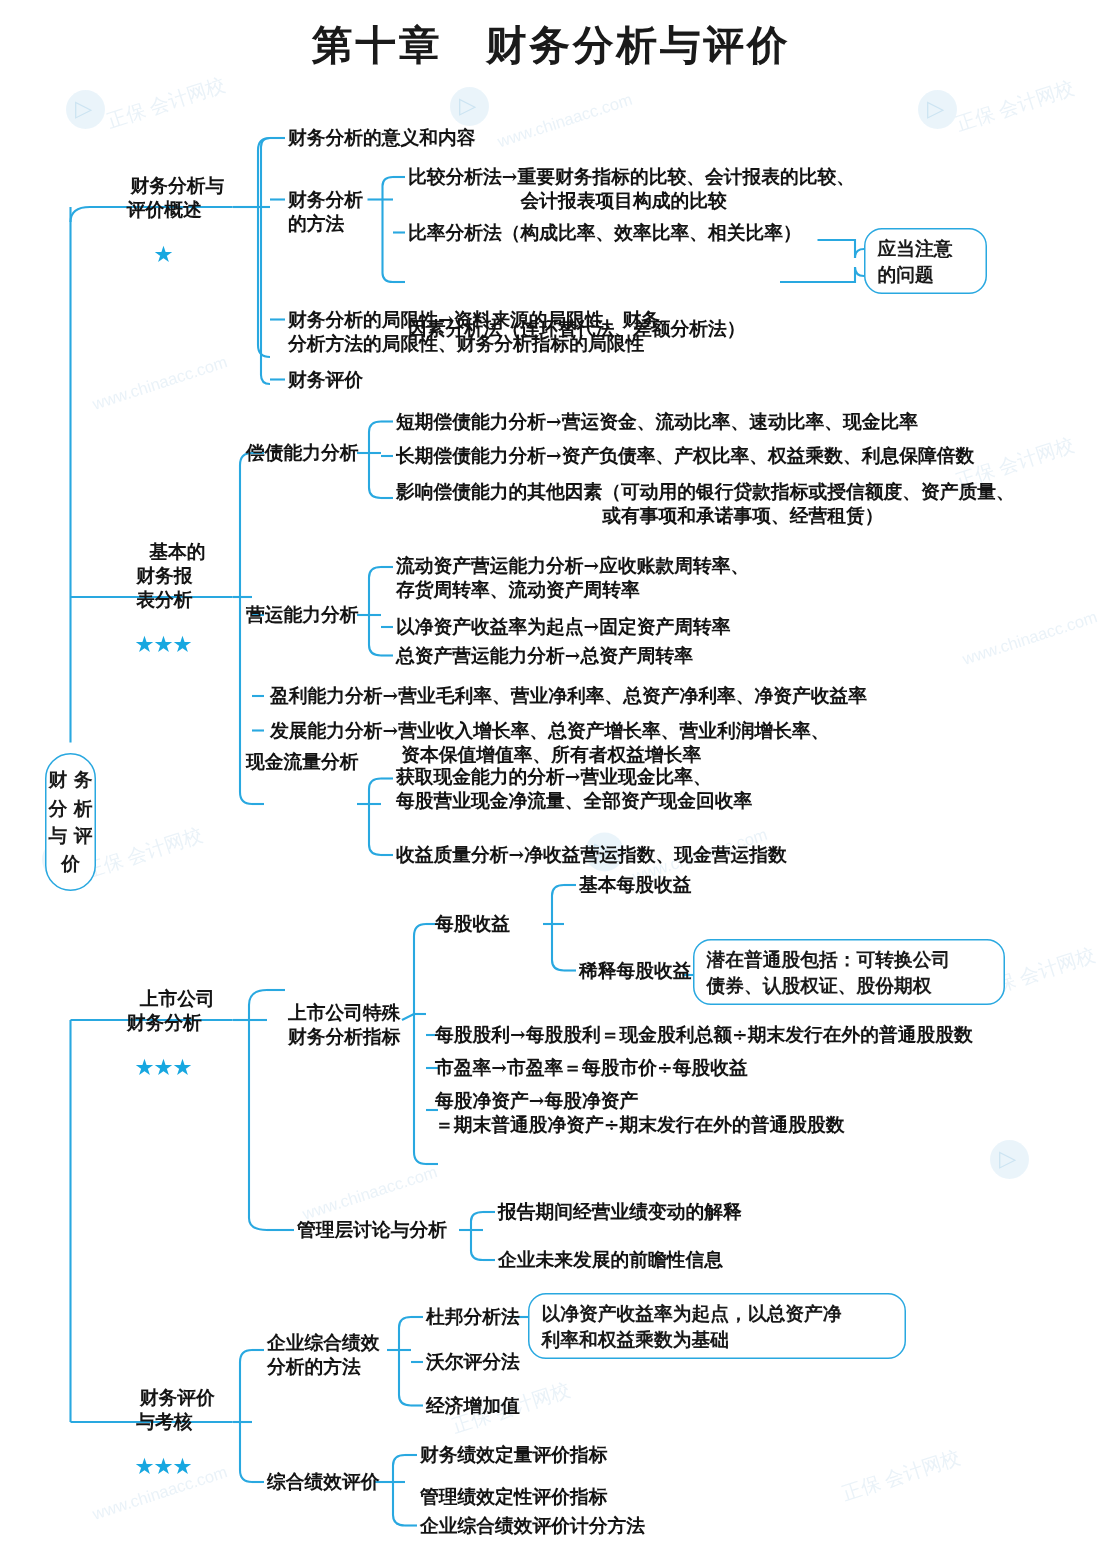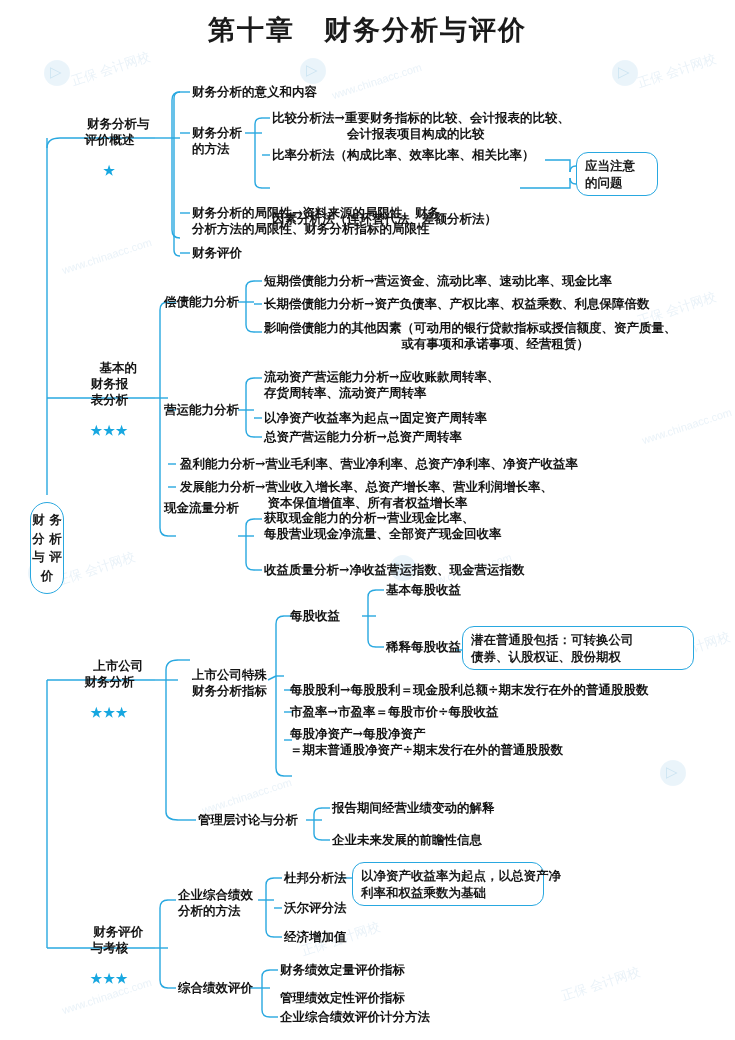--- a/index.html
+++ b/index.html
@@ -270,35 +270,35 @@
   <div class="node" style="left:164px;top:500px;">现金流量分析</div>
   <div class="node" style="left:264px;top:510px;">获取现金能力的分析→营业现金比率、
 每股营业现金净流量、全部资产现金回收率</div>
   <div class="node" style="left:264px;top:562px;">收益质量分析→净收益营运指数、现金营运指数</div>
 
   <div class="node" style="left:192px;top:667px;">上市公司特殊
 财务分析指标</div>
   <div class="node" style="left:290px;top:608px;">每股收益</div>
   <div class="node" style="left:386px;top:582px;">基本每股收益</div>
   <div class="node" style="left:386px;top:639px;">稀释每股收益</div>
-  <div class="box" style="left:462px;top:626px;width:232px;">潜在普通股包括：可转换公司
+  <div class="box" style="left:462px;top:626px;width:208px;">潜在普通股包括：可转换公司
 债券、认股权证、股份期权</div>
   <div class="node" style="left:290px;top:704px;">市盈率→市盈率＝每股市价÷每股收益</div>
   <div class="node" style="left:290px;top:682px;">每股股利→每股股利＝现金股利总额÷期末发行在外的普通股股数</div>
   <div class="node" style="left:290px;top:726px;">每股净资产→每股净资产
 ＝期末普通股净资产÷期末发行在外的普通股股数</div>
 
   <div class="node" style="left:198px;top:812px;">管理层讨论与分析</div>
   <div class="node" style="left:332px;top:800px;">报告期间经营业绩变动的解释</div>
   <div class="node" style="left:332px;top:832px;">企业未来发展的前瞻性信息</div>
 
   <div class="node" style="left:178px;top:887px;">企业综合绩效
 分析的方法</div>
   <div class="node" style="left:284px;top:870px;">杜邦分析法</div>
-  <div class="box" style="left:352px;top:862px;width:192px;">以净资产收益率为起点，以总资产净
+  <div class="box" style="left:352px;top:862px;width:252px;">以净资产收益率为起点，以总资产净
 利率和权益乘数为基础</div>
   <div class="node" style="left:284px;top:900px;">沃尔评分法</div>
   <div class="node" style="left:284px;top:929px;">经济增加值</div>
 
   <div class="node" style="left:178px;top:980px;">综合绩效评价</div>
   <div class="node" style="left:280px;top:962px;">财务绩效定量评价指标</div>
   <div class="node" style="left:280px;top:990px;">管理绩效定性评价指标</div>
   <div class="node" style="left:280px;top:1009px;">企业综合绩效评价计分方法</div>
 
 </div>

